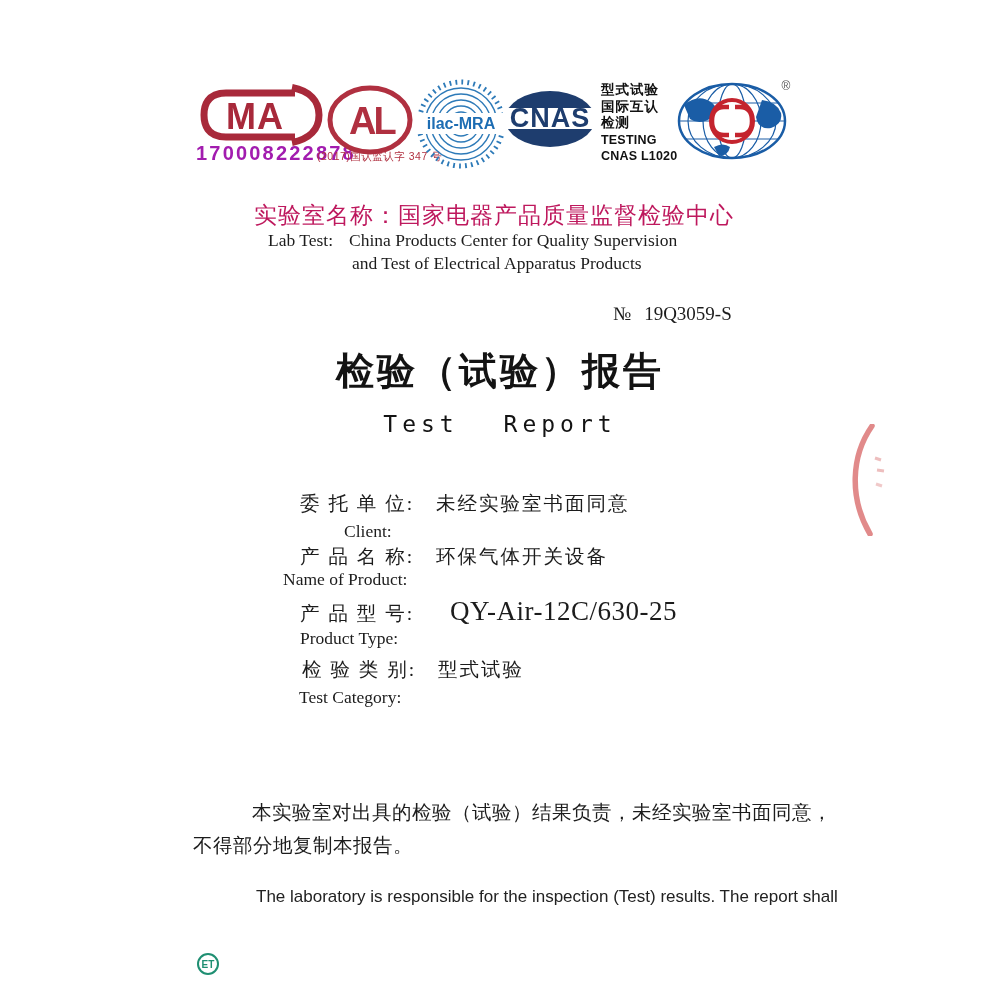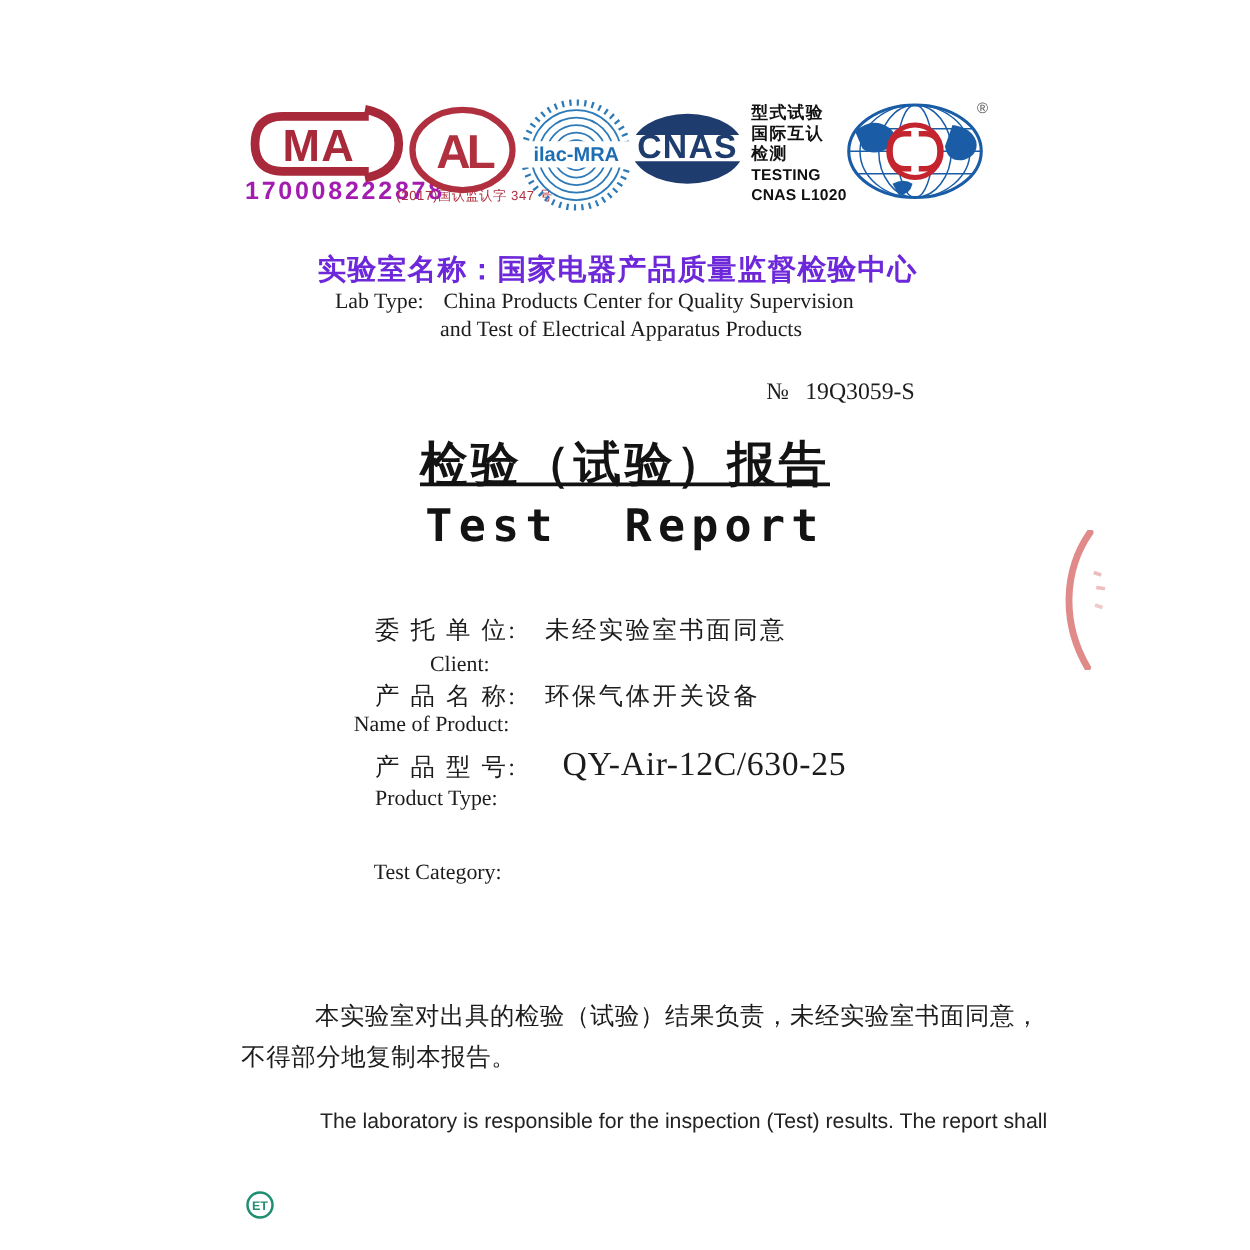--- a/index.html
+++ b/index.html
@@ -9,29 +9,29 @@
     font-family:"Liberation Serif",serif;color:#1c1c1c;
   }
   .abs{position:absolute;}
   
   .cma-number{font-family:"Liberation Sans",sans-serif;font-weight:700;font-size:20px;letter-spacing:2.2px;color:#a21caf;}
   .al-caption{font-family:"Liberation Sans",sans-serif;font-size:10.5px;color:#b03040;letter-spacing:.5px;text-align:center;}
   .acc-block{font-family:"Liberation Sans",sans-serif;font-weight:700;color:#111;}
   .acc-cjk{font-size:13.5px;line-height:16.5px;letter-spacing:1px;}
   .acc-lat{font-size:12.5px;line-height:16px;letter-spacing:.2px;}
   
-  .lab-cn{font-family:"Liberation Sans",sans-serif;font-weight:700;font-size:23px;letter-spacing:1px;color:#6d28d9;}
+  .lab-cn{font-family:"Liberation Sans",sans-serif;font-weight:400;font-size:23px;letter-spacing:1px;color:#be185d;}
   .lab-en{font-size:17.5px;color:#1c1c1c;}
   .lab-en .gap{margin-left:16px;}
   
   .report-no{font-size:19px;}
   .report-no .gap{margin-left:13px;}
   
-  .title-cn{left:0;right:0;text-align:center;font-family:"Liberation Sans",sans-serif;font-weight:700;font-size:38px;letter-spacing:3px;color:#131313;text-decoration:underline;}
-  .title-en{left:0;right:0;text-align:center;font-family:"DejaVu Sans Mono",monospace;font-weight:700;font-size:36px;letter-spacing:5px;word-spacing:26px;color:#131313;}
+  .title-cn{left:0;right:0;text-align:center;font-family:"Liberation Sans",sans-serif;font-weight:700;font-size:38px;letter-spacing:3px;color:#131313;}
+  .title-en{left:0;right:0;text-align:center;font-family:"DejaVu Sans Mono",monospace;font-weight:400;font-size:23px;letter-spacing:5px;word-spacing:26px;color:#131313;margin-top:10px;}
   
   .field-line{font-size:19.5px;white-space:nowrap;}
   .field-line .label{letter-spacing:2px;}
   .field-line .value{margin-left:22px;letter-spacing:2px;}
   .field-line .value-lat{margin-left:36px;letter-spacing:.5px;font-size:27px;}
   .field-en{font-size:17.5px;}
   
   .disc-cn{font-size:19.5px;letter-spacing:.5px;}
   .disc-en{font-family:"Liberation Sans",sans-serif;font-size:17px;color:#222;margin-top:16px;}
 </style>
@@ -98,21 +98,21 @@
       <path d="M38 70 q9 -5 16 0 q-2 9 -11 9 z" fill="#1a5da6" stroke="none"></path>
     </g>
     <circle cx="56" cy="44" r="21" fill="#ffffff" stroke="#c4242e" stroke-width="4"></circle>
     <path d="M53 30 h-5 q-12 0 -12 14 q0 14 12 14 h5" fill="none" stroke="#c4242e" stroke-width="4.5"></path>
     <path d="M59 30 h5 q12 0 12 14 q0 14 -12 14 h-5" fill="none" stroke="#c4242e" stroke-width="4.5"></path>
     <text x="110" y="13" text-anchor="middle" font-family="Liberation Sans,sans-serif" font-size="12" fill="#555">®</text>
   </svg>
 
   <div class="abs lab-cn" style="left:254px;top:200px">实验室名称：国家电器产品质量监督检验中心</div>
   <div class="abs lab-en" style="left:268px;top:230px">
-    <span>Lab Type:</span><span class="gap">China Products Center for Quality Supervision</span>
+    <span>Lab Test:</span><span class="gap">China Products Center for Quality Supervision</span>
   </div>
   <div class="abs lab-en" style="left:352px;top:253px">and Test of Electrical Apparatus Products</div>
 
   <div class="abs report-no" style="left:613px;top:303px">
     <span>№</span><span class="gap">19Q3059-S</span>
   </div>
 
   <div class="abs title-cn" style="top:346px">检验（试验）报告</div>
   <div class="abs title-en" style="top:401px">Test Report</div>
 
@@ -124,20 +124,23 @@
   <div class="abs field-line" style="left:300px;top:543px">
     <span class="label">产 品 名 称:</span><span class="value">环保气体开关设备</span>
   </div>
   <div class="abs field-en" style="left:283px;top:569px">Name of Product:</div>
 
   <div class="abs field-line" style="left:300px;top:596px">
     <span class="label">产 品 型 号:</span><span class="value-lat">QY-Air-12C/630-25</span>
   </div>
   <div class="abs field-en" style="left:300px;top:628px">Product Type:</div>
 
+  <div class="abs field-line" style="left:302px;top:656px">
+    <span class="label">检 验 类 别:</span><span class="value">型式试验</span>
+  </div>
   <div class="abs field-en" style="left:299px;top:687px">Test Category:</div>
 
   <div class="abs disc-cn" style="left:252px;top:799px">本实验室对出具的检验（试验）结果负责，未经实验室书面同意，</div>
   <div class="abs disc-cn" style="left:193px;top:832px">不得部分地复制本报告。</div>
   <div class="abs disc-en" style="left:256px;top:871px">The laboratory is responsible for the inspection (Test) results. The report shall</div>
 
   <svg class="abs" style="left:838px;top:424px" width="48" height="112" viewBox="0 0 48 112">
     <path d="M34 2 C13 32 11 74 32 110" fill="none" stroke="#dd7a7a" stroke-width="5.5" stroke-linecap="round" opacity="0.88"></path>
     <path d="M37 34 l6 2" stroke="#e08a8a" stroke-width="3" opacity="0.55"></path>
     <path d="M39 46 l7 1" stroke="#e08a8a" stroke-width="3" opacity="0.55"></path>

